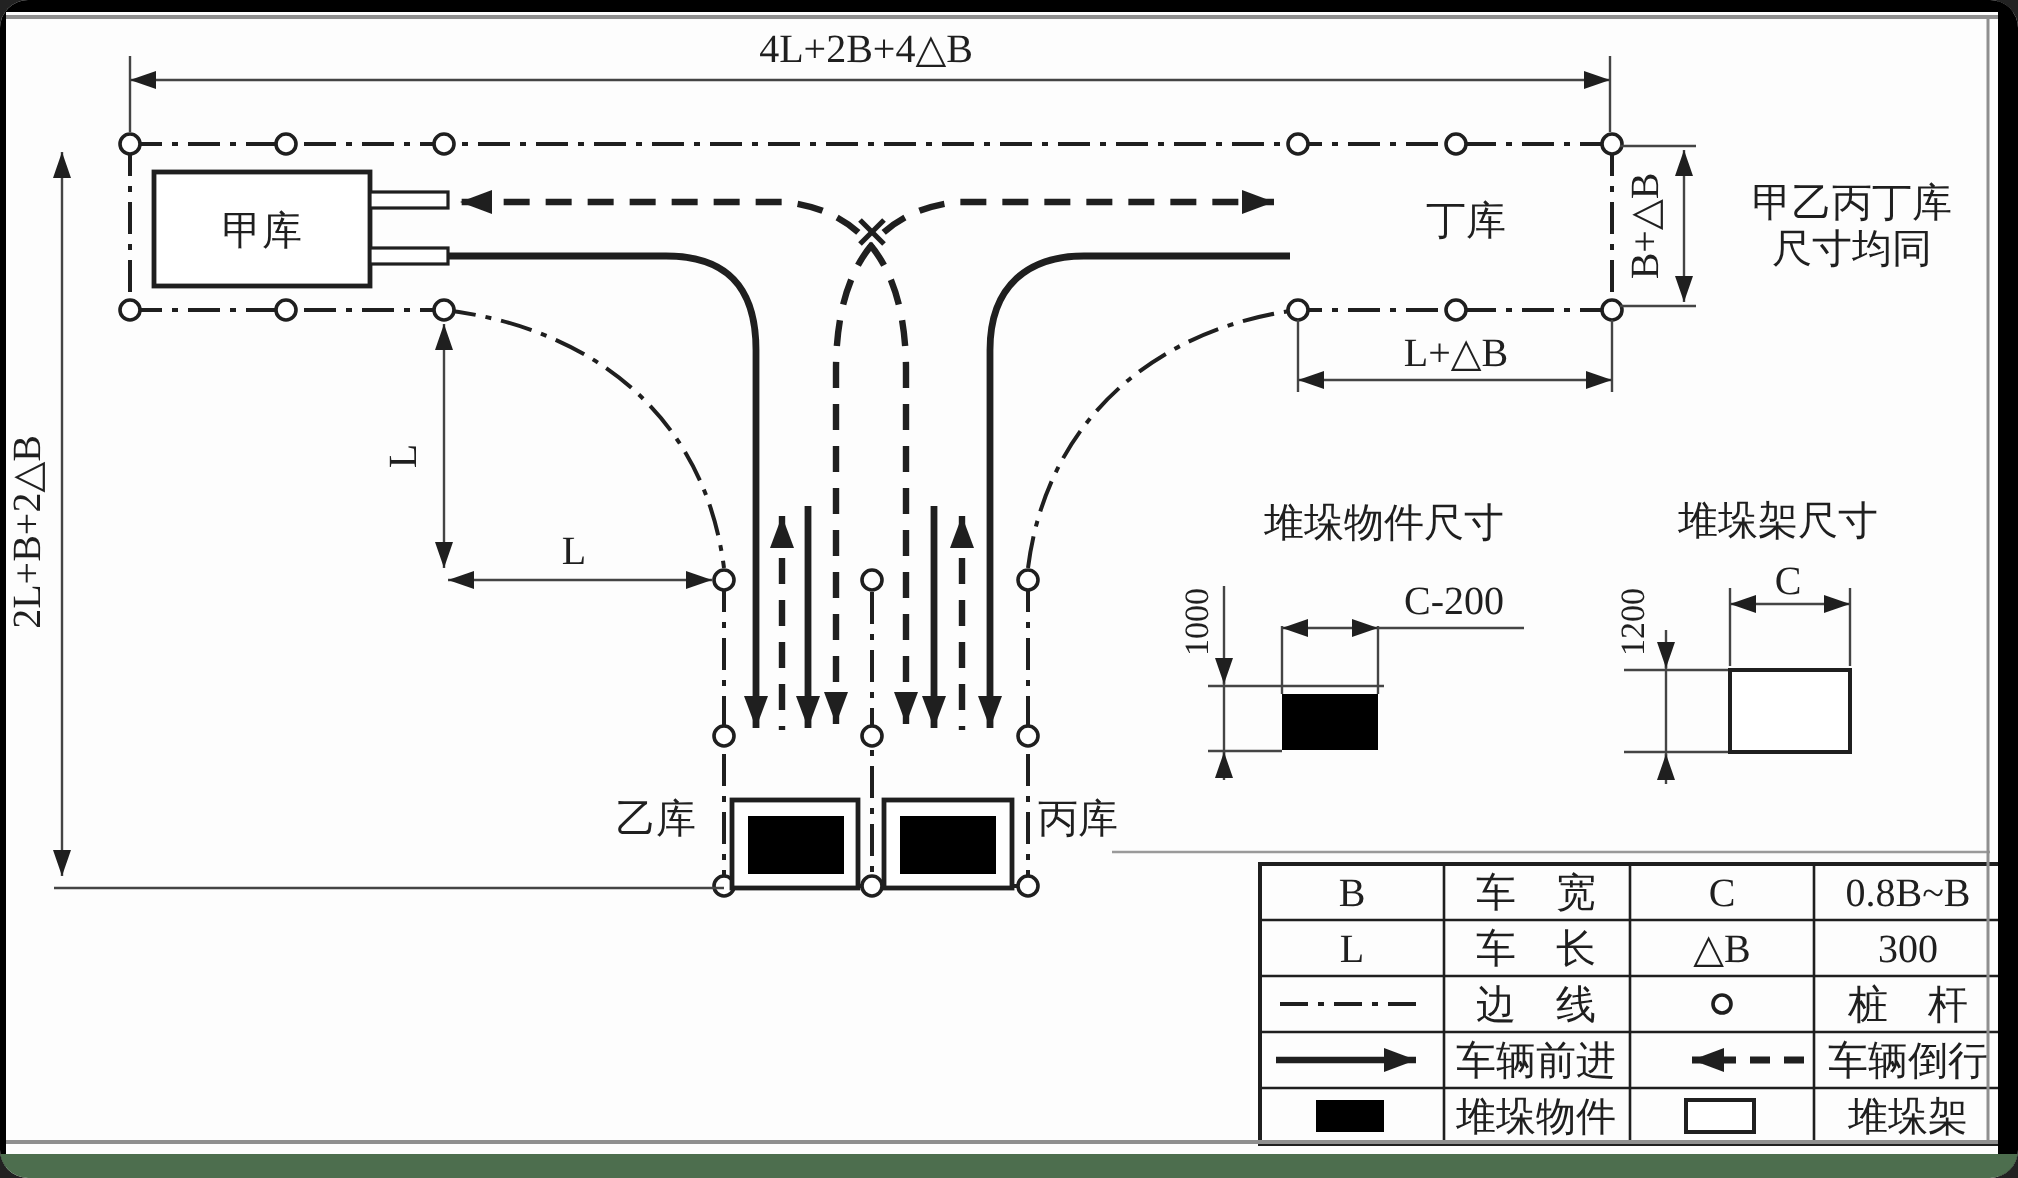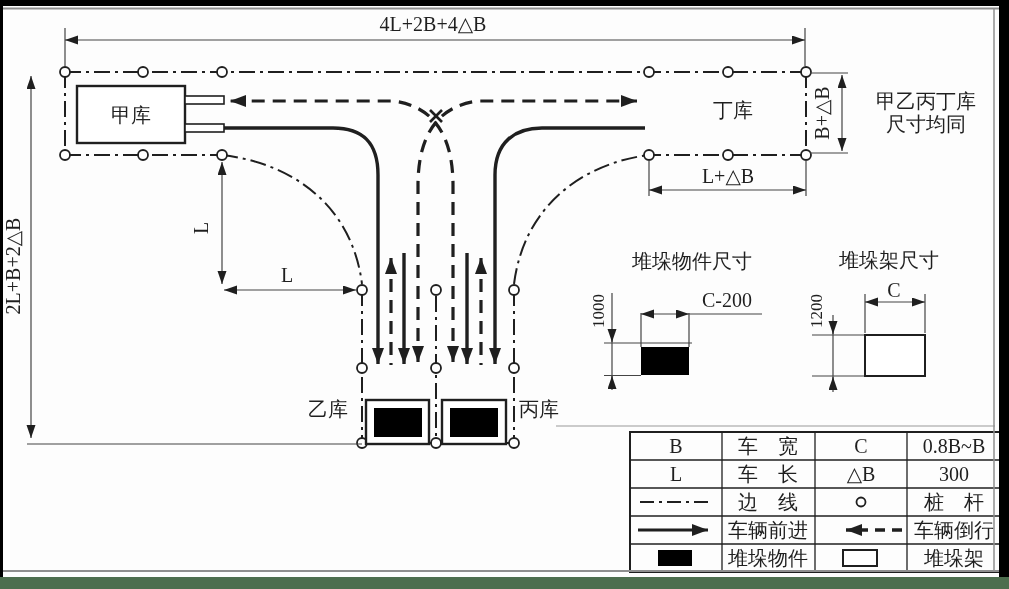--- a/index.html
+++ b/index.html
@@ -1,17 +1,17 @@
 <!DOCTYPE html>
 <html><head>
 <meta charset="utf-8">
 <style>
   html,body{margin:0;padding:0;background:#222;}
   .stage{position:relative;width:1009px;height:589px;background:#fdfdfd;overflow:hidden;
-         font-family:"Liberation Serif","DejaVu Serif",serif;}
+         font-family:"Liberation Serif","DejaVu Serif",serif;border-radius:14px;}
   svg{display:block;}
   text{fill:#1f1f1f;}
   .cjk{font-size:20px;}
   .dim{font-size:20px;}
   .small{font-size:17px;}
 </style>
 </head>
 <body>
 
 <div class="stage">

